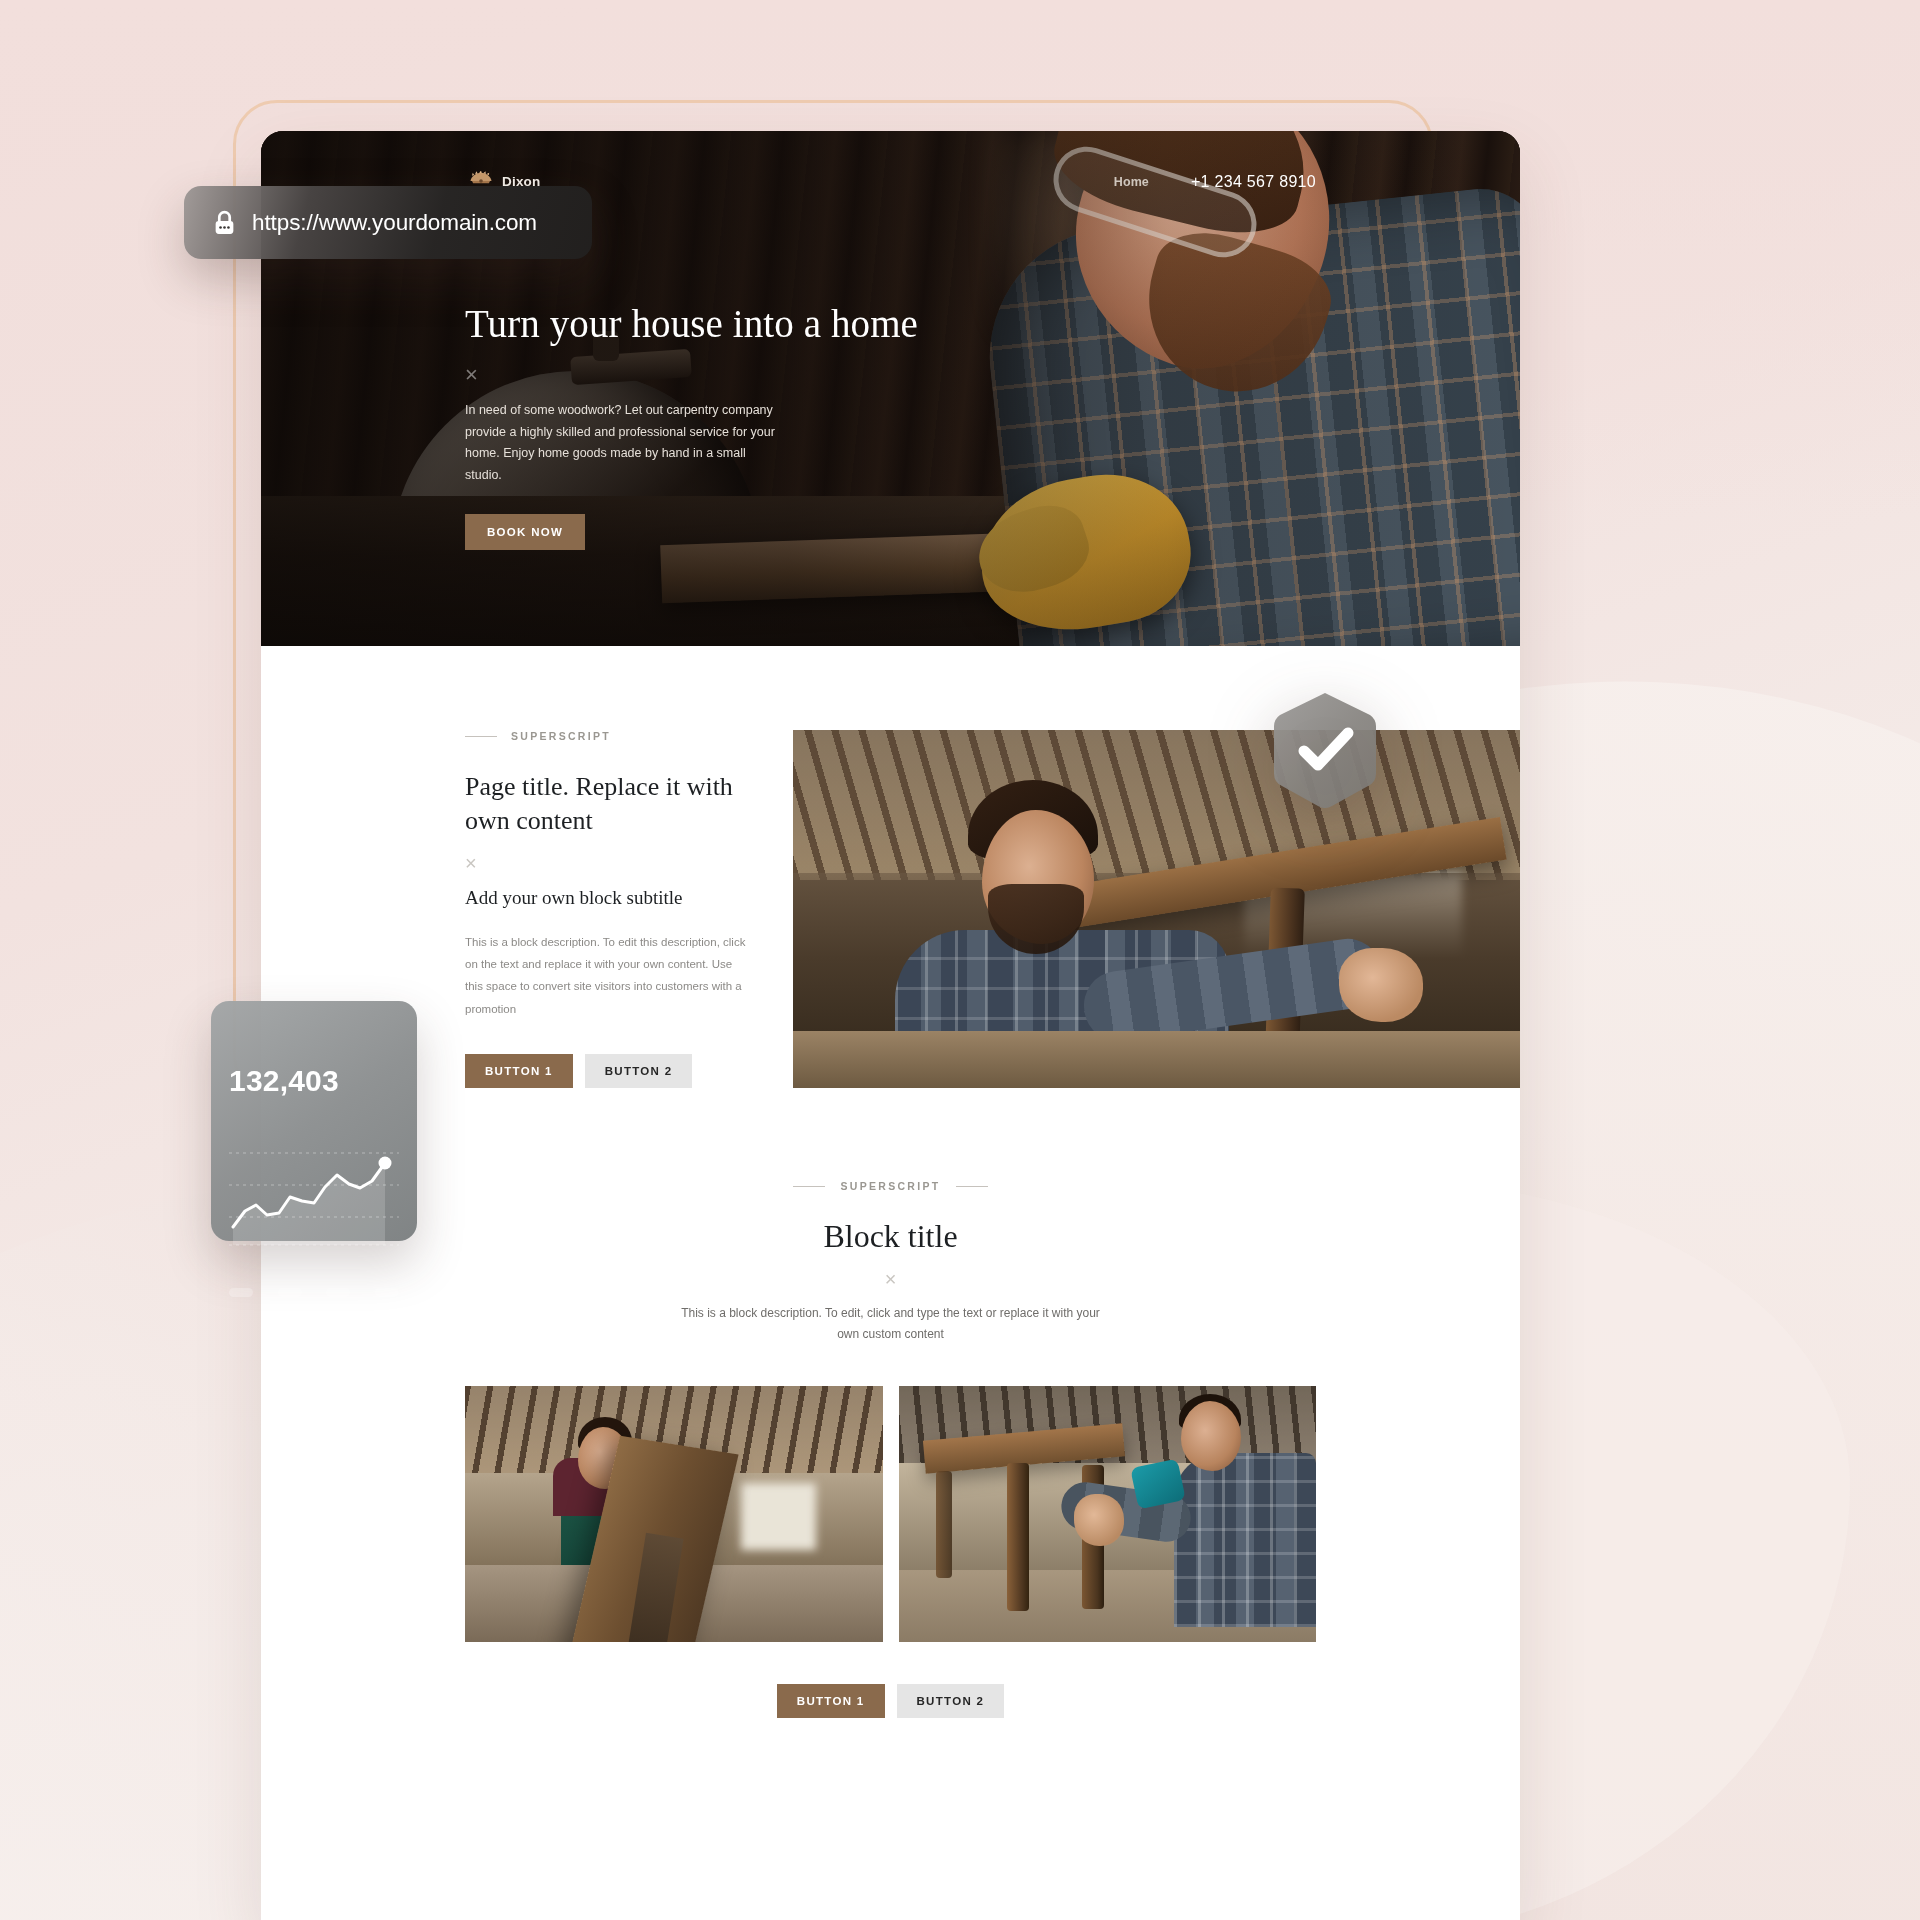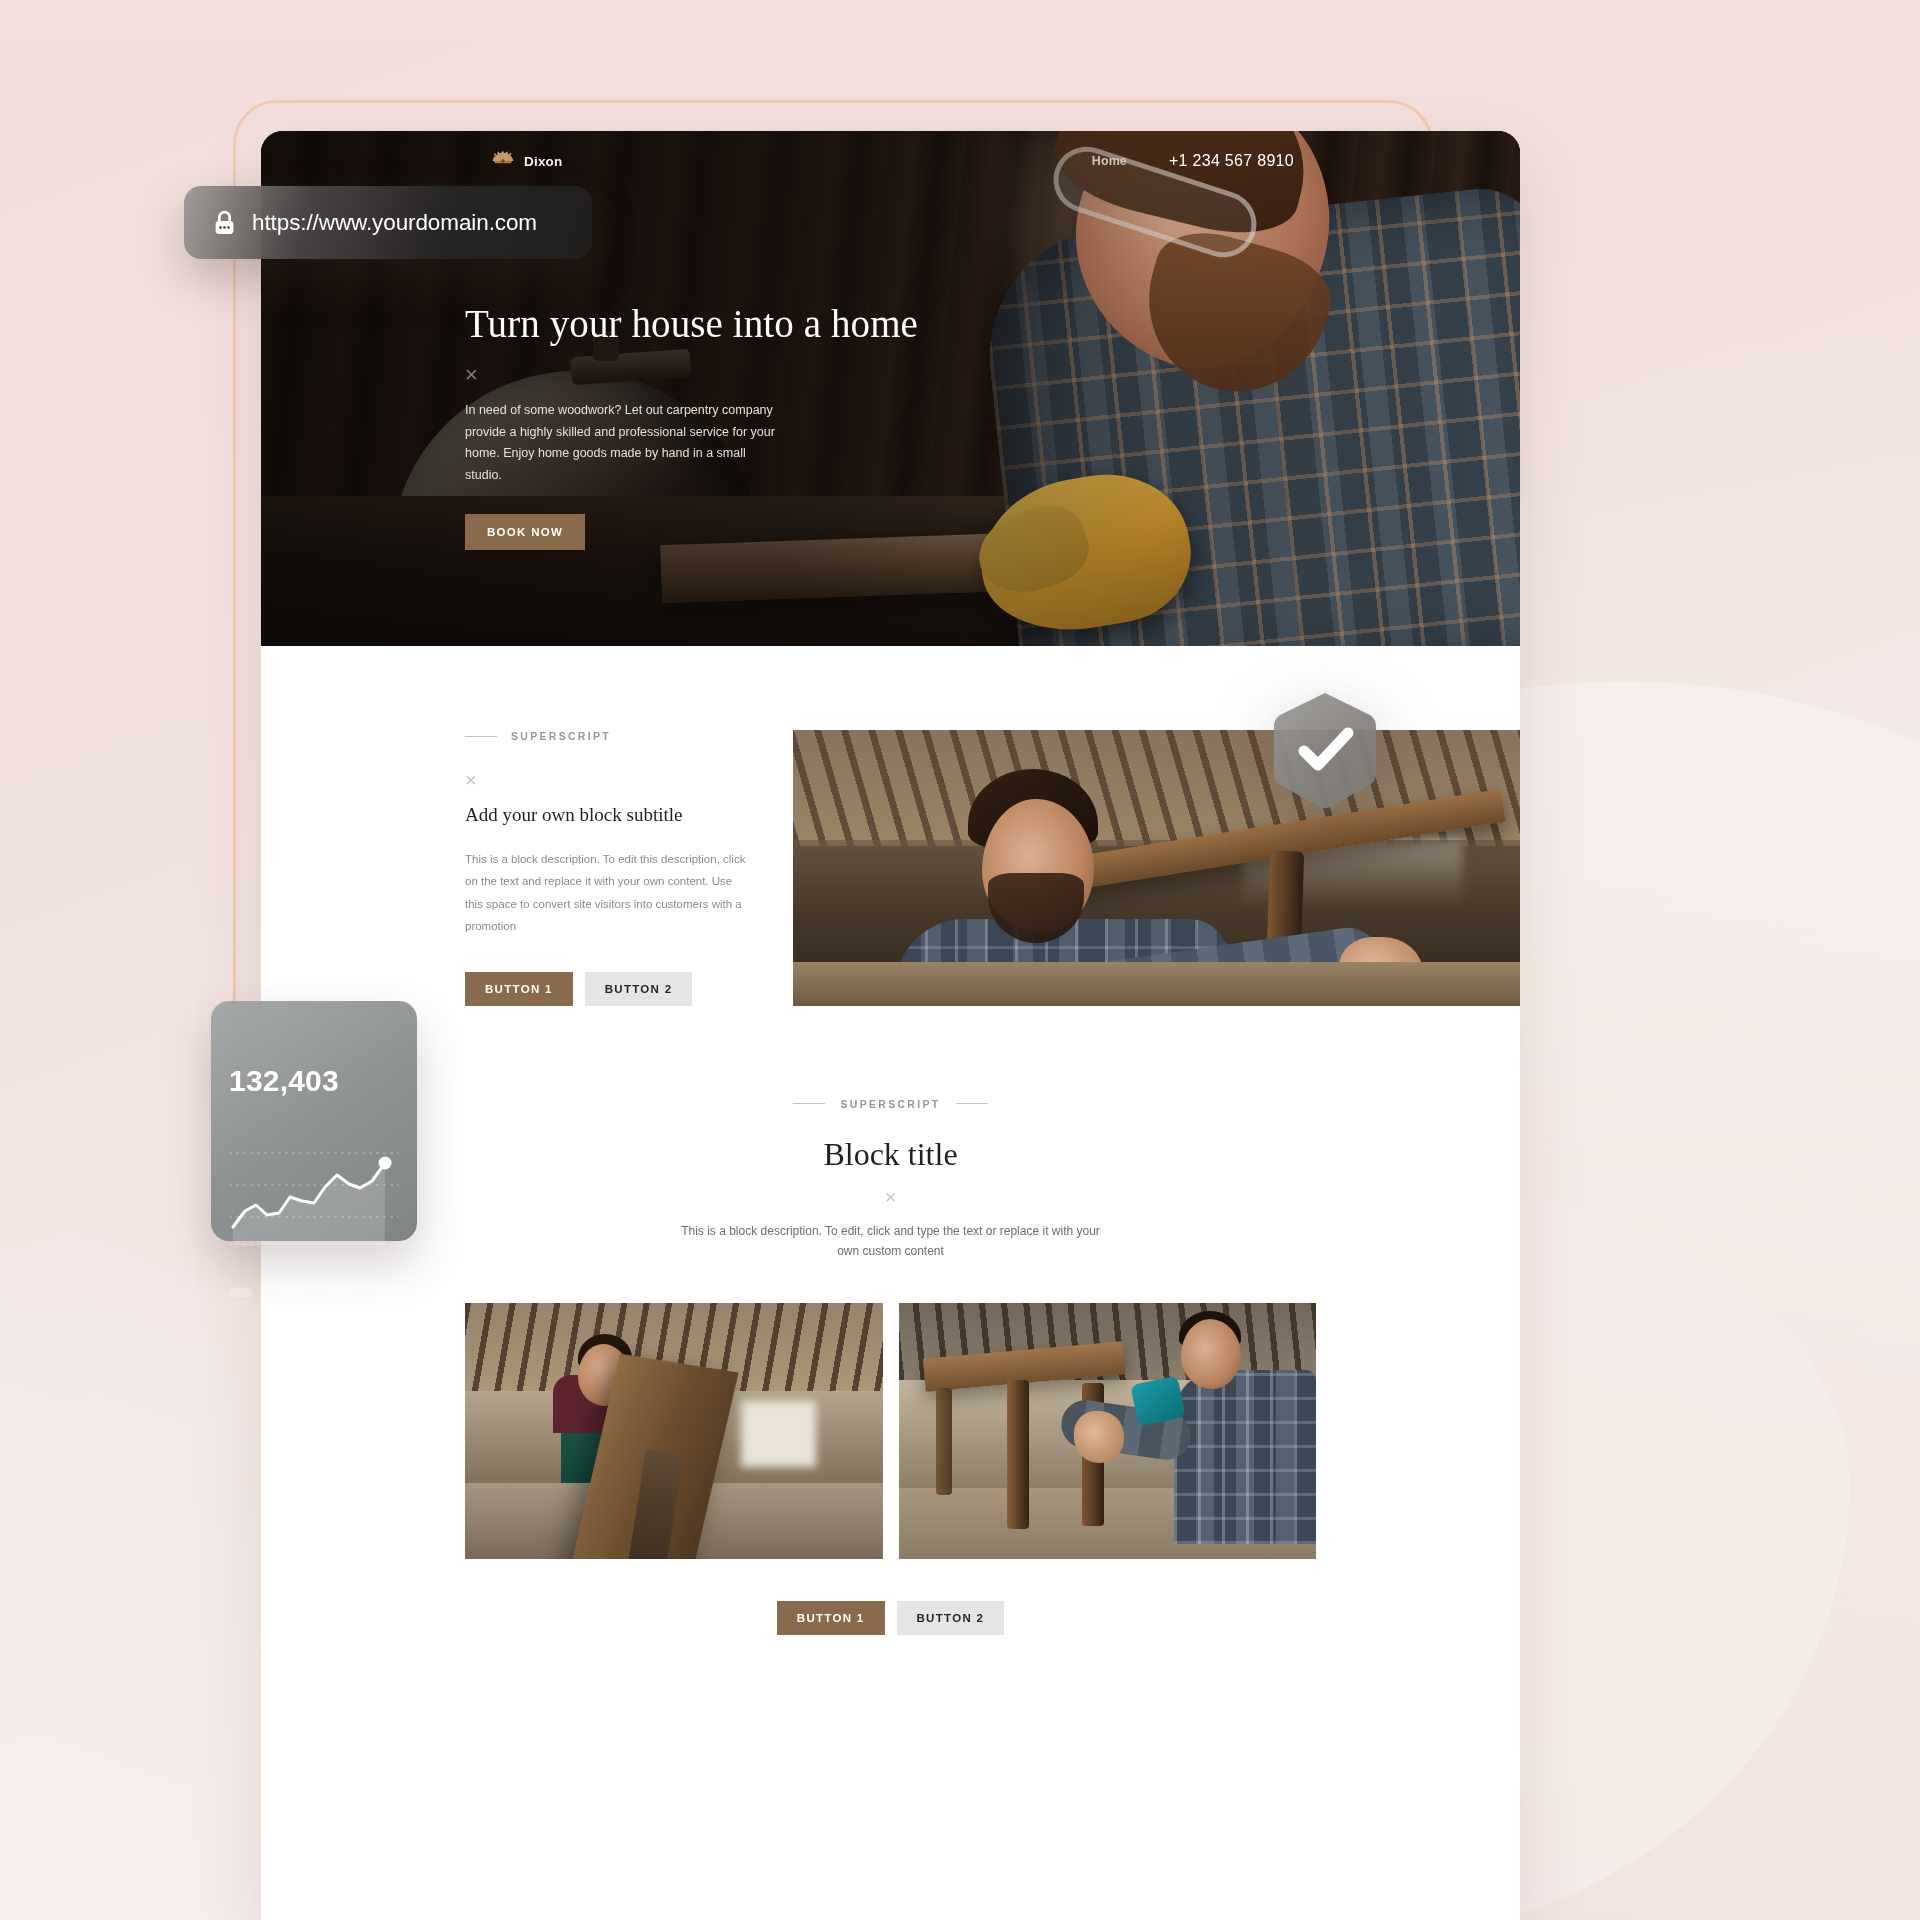--- a/index.html
+++ b/index.html
@@ -201,22 +201,22 @@
     transform: rotate(-18deg);
   }
   .hero-scrim {
     position: absolute; inset: 0;
     background: linear-gradient(90deg, rgba(12,8,6,.72) 0%, rgba(14,9,7,.52) 42%, rgba(20,13,9,.12) 72%, rgba(20,13,9,0) 100%);
   }
 
   
   .hero-nav {
     position: absolute; left: 0; right: 0; top: 0; height: 60px;
-    display: flex; align-items: center; z-index: 5;
-    padding: 0 66px;
+    display: flex; align-items: flex-end; z-index: 5;
+    padding: 0 44px;
   }
   .brand { display: flex; align-items: center; gap: 9px; margin-left: 164px; }
   .brand-mark { width: 24px; height: 20px; display: block; }
   .brand-name { color: #f5f0ea; font-size: 13.5px; font-weight: 700; letter-spacing: .2px; }
   .nav-right { margin-left: auto; display: flex; align-items: center; gap: 42px; padding-right: 160px; }
   .nav-link { color: #cfc6bd; font-size: 12.5px; font-weight: 600; letter-spacing: .1px; cursor: pointer; }
   .nav-phone { color: #ffffff; font-size: 16px; font-weight: 400; letter-spacing: .3px; cursor: pointer; }
 
   
   .hero-copy { position: absolute; left: 204px; top: 168px; width: 460px; z-index: 5; }
@@ -611,20 +611,21 @@
       <button class="btn btn-primary hero-cta">BOOK NOW</button>
     </div>
   </section>
 
   <section class="section-1">
     <div class="s1-left">
       <div class="superscript-row">
         <span class="rule"></span>
         <span class="superscript">SUPERSCRIPT</span>
       </div>
+      <h2 class="block-title">Page title. Replace it with own content</h2>
       <div class="x-mark-dark">×</div>
       <h3 class="block-subtitle">Add your own block subtitle</h3>
       <p class="block-desc">This is a block description. To edit this description, click on the text and replace it with your own content. Use this space to convert site visitors into customers with a promotion</p>
       <div class="btn-row">
         <button class="btn btn-primary">BUTTON 1</button>
         <button class="btn btn-light">BUTTON 2</button>
       </div>
     </div>
     <div class="s1-right">
       <div class="photo photo-b">

